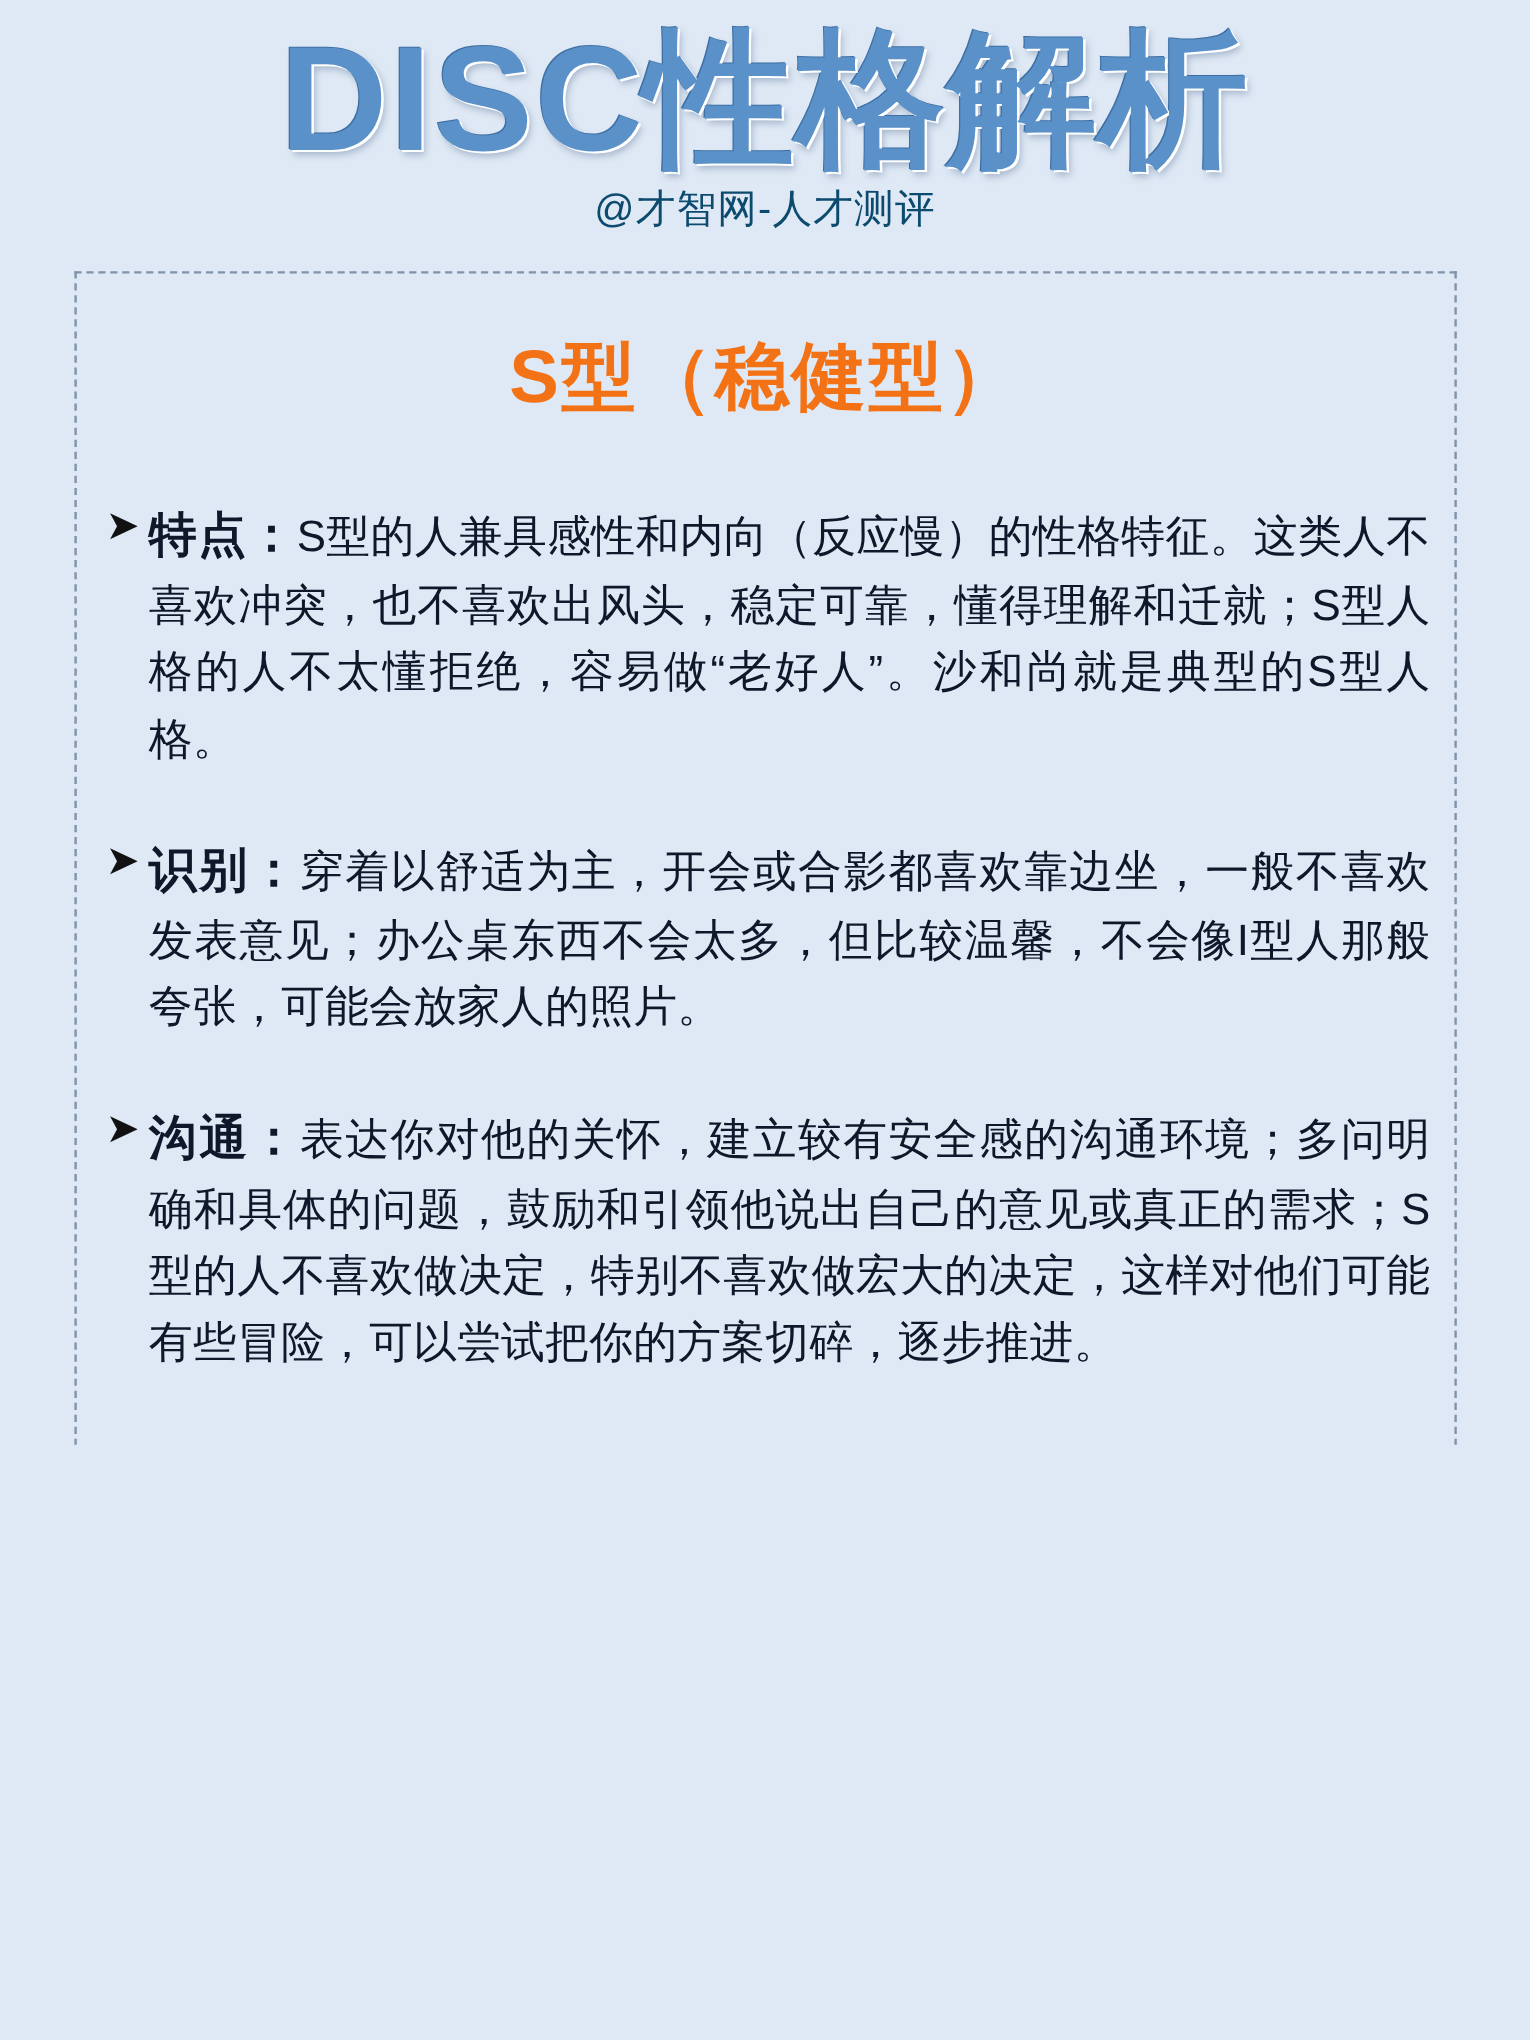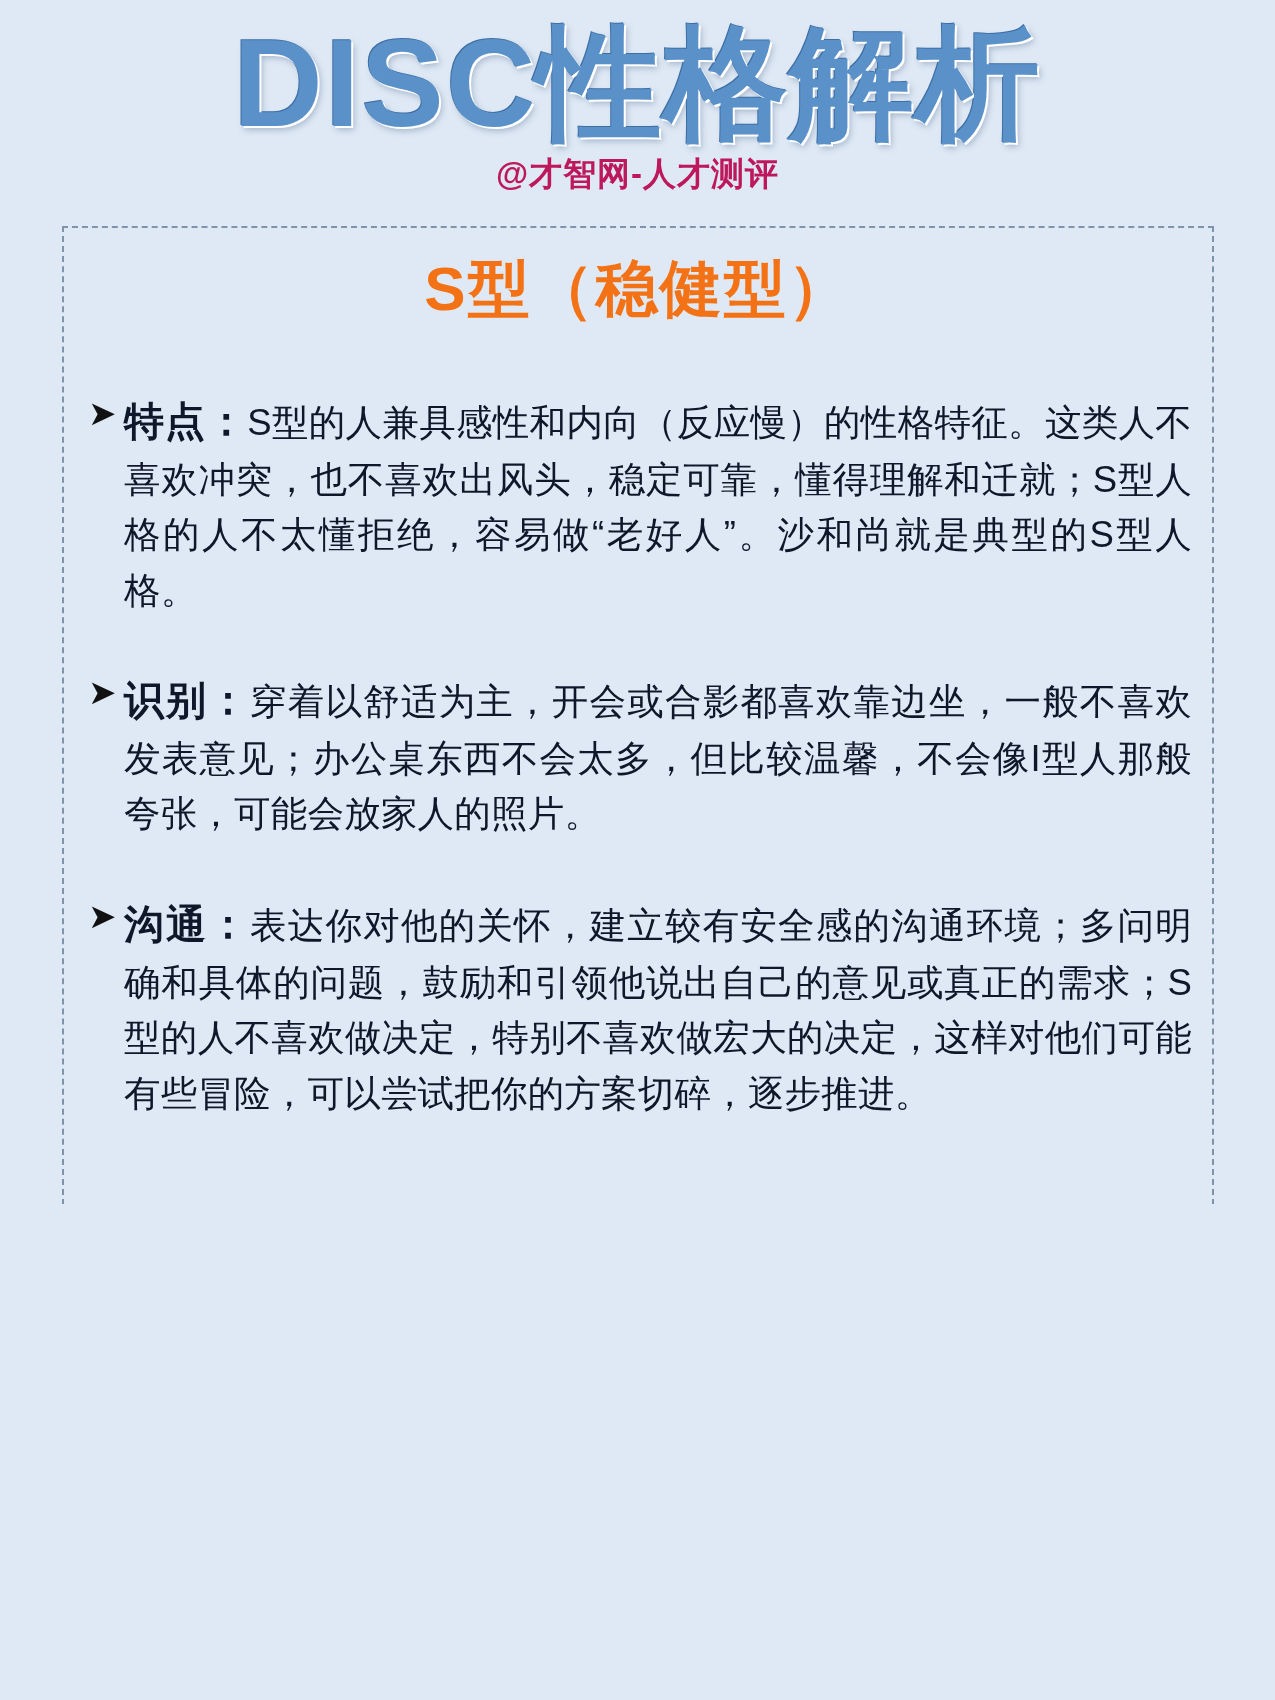--- a/index.html
+++ b/index.html
@@ -34,43 +34,42 @@
     letter-spacing: 2px;
     color: #5b91c9;
     text-shadow:
       2px 2px 0 #ffffff,
       -1px -1px 0 #3d6fa5,
       3px 4px 6px rgba(60, 90, 130, 0.35);
   }
   .subtitle {
     margin-top: 4px;
     font-size: 33px;
-    color: #be185d;
+    color: #0c4a6e;
     letter-spacing: 1px;
-    font-weight: bold;
   }
 
   
   .panel {
     position: absolute;
     left: 62px;
     top: 226px;
     width: 1152px;
     height: 1290px;
     box-sizing: border-box;
     border: 2px dashed #7f93ab;
   }
 
   .panel-title {
     text-align: center;
     color: #f47216;
     font-size: 62px;
     font-weight: bold;
     letter-spacing: 2px;
-    margin-top: 19px;
+    margin-top: 44px;
   }
 
   
   .sections {
     margin-top: 60px;
     padding: 0 20px 0 16px;
   }
   .section {
     position: relative;
     padding-left: 44px;

